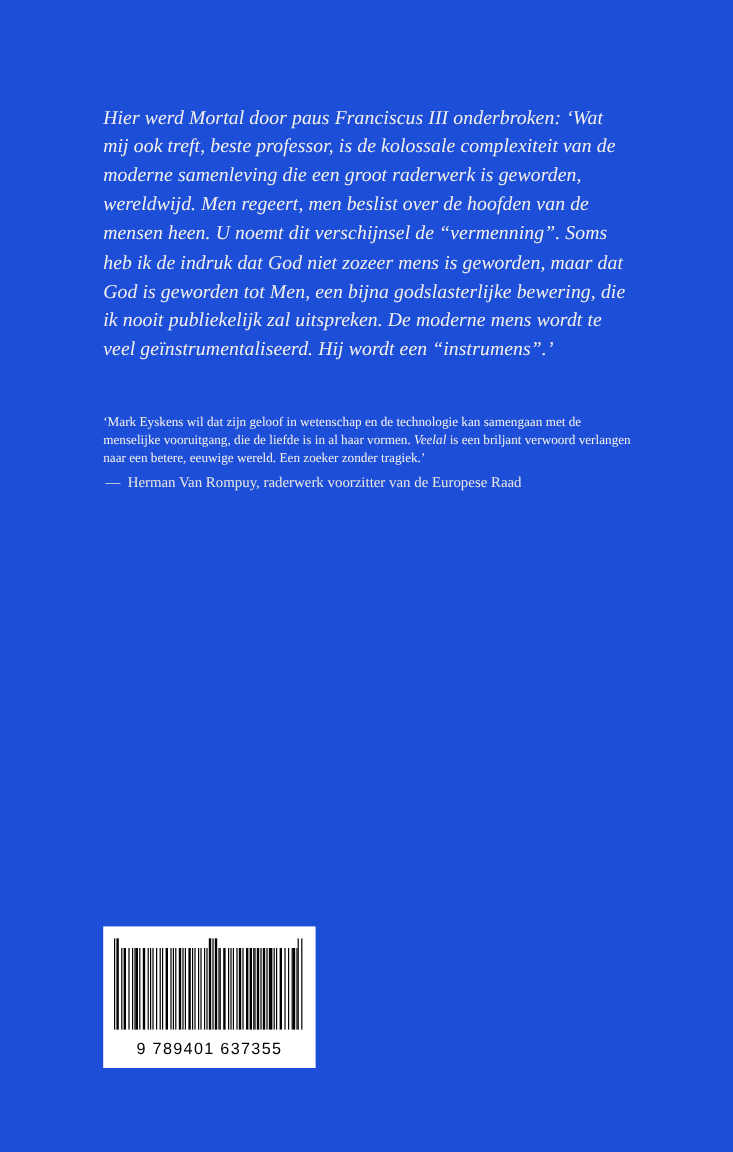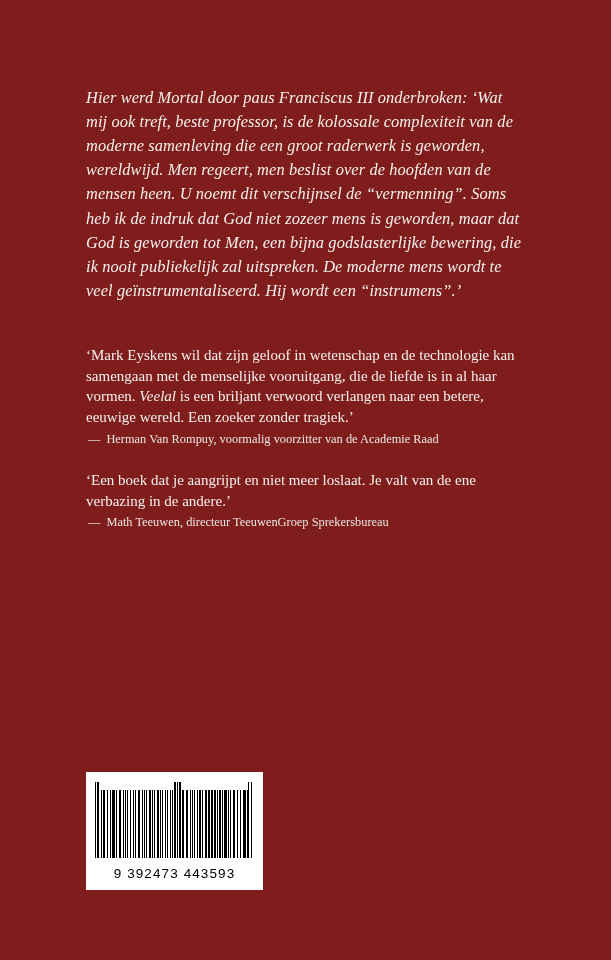--- a/index.html
+++ b/index.html
@@ -11,21 +11,21 @@
     width: 611px;
     height: 960px;
     overflow: hidden;
     font-family: "Liberation Serif", serif;
     color: #f2efe9;
   }
   .page {
     position: relative;
     width: 611px;
     height: 960px;
-    background: #7f1d1d;
+    background: #1d4ed8;
   }
   .content {
     position: absolute;
     left: 86px;
     top: 86px;
     width: 440px;
   }
 
   
   .quote-block {
@@ -41,21 +41,21 @@
   }
 
   
   .endorsements {
     margin-top: 42px;
   }
   .endorsement {
     margin-bottom: 22px;
   }
   .endorsement-text {
-    font-size: 15px;
+    font-size: 11px;
     line-height: 1.38;
     color: #f4f1ec;
     margin-top: 12px;
   }
   .endorsement-text .it {
     font-style: italic;
   }
   .endorsement-attrib {
     font-size: 12.4px;
     line-height: 1.4;
@@ -124,27 +124,23 @@
   <div class="content">
 
     <div class="quote-block">
       <p>Hier werd Mortal door paus Franciscus III onderbroken: ‘Wat mij ook treft, beste professor, is de kolossale complexiteit van de moderne samenleving die een groot raderwerk is geworden, wereldwijd. Men regeert, men beslist over de hoofden van de mensen heen. U noemt dit verschijnsel de “vermenning”. Soms heb ik de indruk dat God niet zozeer mens is geworden, maar dat God is geworden tot Men, een bijna godslasterlijke bewering, die ik nooit publiekelijk zal uitspreken. De moderne mens wordt te veel geïnstrumentaliseerd. Hij wordt een “instrumens”.’</p>
     </div>
 
     <div class="endorsements">
 
       <div class="endorsement">
         <div class="endorsement-text"><span>‘Mark Eyskens wil dat zijn geloof in wetenschap en de technologie kan samengaan met de menselijke vooruitgang, die de liefde is in al haar vormen. </span><span class="it">Veelal</span><span> is een briljant verwoord verlangen naar een betere, eeuwige wereld. Een zoeker zonder tragiek.’</span></div>
-        <div class="endorsement-attrib"><span class="dash">—</span><span>Herman Van Rompuy, voormalig voorzitter van de Academie Raad</span></div>
+        <div class="endorsement-attrib"><span class="dash">—</span><span>Herman Van Rompuy, raderwerk voorzitter van de Europese Raad</span></div>
       </div>
 
-      <div class="endorsement">
-        <div class="endorsement-text"><span>‘Een boek dat je aangrijpt en niet meer loslaat. Je valt van de ene verbazing in de andere.’</span><span class="it"></span><span></span></div>
-        <div class="endorsement-attrib"><span class="dash">—</span><span>Math Teeuwen, directeur TeeuwenGroep Sprekersbureau</span></div>
-      </div>
 
       <div class="endorsement">
       </div>
 
     </div>
   </div>
 
   <div class="footer">
     <div class="barcode-box">
       <div class="barcode-inner" id="barcode-bars">
@@ -204,17 +200,17 @@
           <div class="bar" style="width: 2px; height: 68px; margin-right: 2px;"></div>
           <div class="bar" style="width: 3px; height: 68px; margin-right: 2px;"></div>
           <div class="bar" style="width: 2px; height: 68px; margin-right: 2px;"></div>
           <div class="bar" style="width: 1px; height: 68px; margin-right: 2px;"></div>
           <div class="bar" style="width: 1px; height: 68px;"></div>
           <div class="bar" style="width: 3px; height: 68px;"></div>
           <div class="bar" style="width: 1px; height: 68px;"></div>
           <div class="bar" style="width: 1px; height: 76px; margin-right: 2px;"></div>
           <div class="bar" style="width: 2px; height: 76px; margin-right: 2px;"></div>
         </div>
-      <div class="barcode-number">9 392473 443593</div>
+      <div class="barcode-number">9 789401 637355</div>
     </div>
   </div>
 
 </div>
 
 </body></html>

